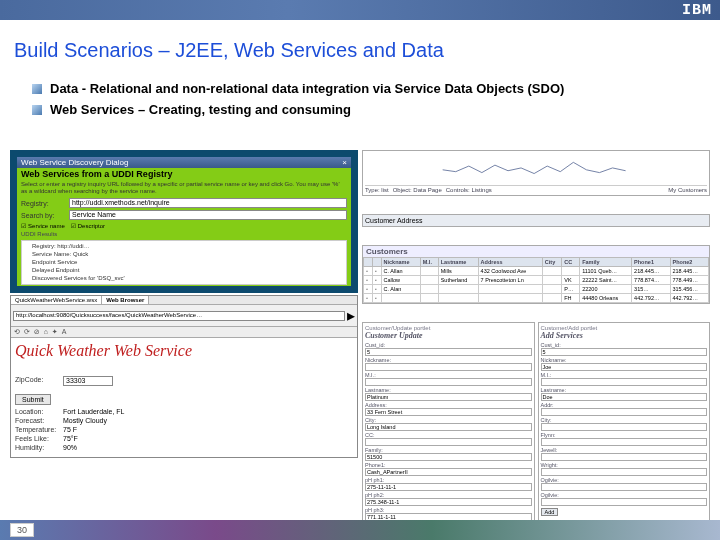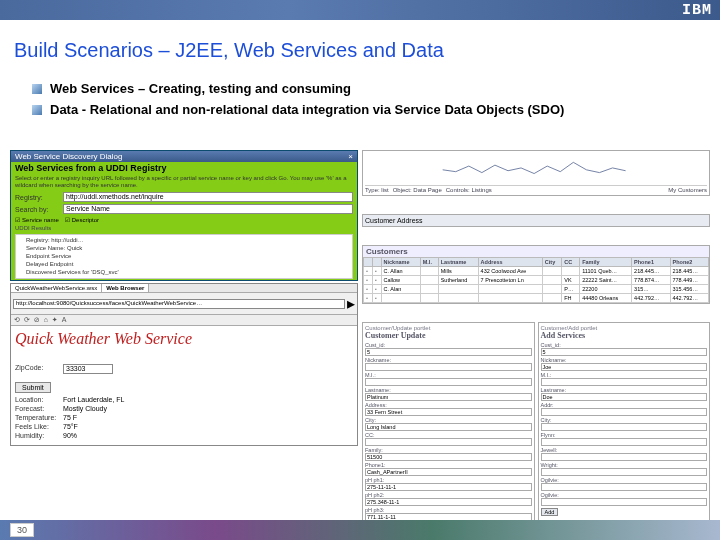--- a/index.html
+++ b/index.html
@@ -7,21 +7,21 @@
 .header-bar{height:20px;background:linear-gradient(90deg,#4a6a9e 0%,#5a7bb0 40%,#3d5a8c 100%);display:flex;justify-content:flex-end;align-items:center;padding-right:8px}
 .ibm-logo{color:#fff;font-size:15px;font-weight:bold;letter-spacing:1px;font-family:'Courier New',monospace}
 .title{font-size:20px;color:#1d4ed8;padding:19px 14px;font-weight:normal}
 .indent{padding-left:32px;padding-right:14px}
 .bullet-line{display:flex;align-items:flex-start;margin-bottom:6px}
 .bullet-sq{width:10px;height:10px;background:linear-gradient(135deg,#b8d4f0,#4a7ab0);margin-top:3px;margin-right:8px;flex-shrink:0}
 .bullet-text{font-size:13px;font-weight:bold;color:#000}
 .screens{position:absolute;top:150px;left:10px;right:10px;bottom:30px;display:flex;gap:4px}
 .left-col{flex:1;display:flex;flex-direction:column;gap:2px}
 .right-col{flex:1;display:flex;flex-direction:column;gap:18px}
-.panel{border:1px solid #0c4a6e;background:#eef2f6;font-size:7px;overflow:hidden}
+.panel{border:7px solid #0c4a6e;background:#eef2f6;font-size:7px;overflow:hidden}
 .panel-title{background:linear-gradient(#5a7bb0,#3a5a8a);color:#fff;padding:1px 4px;font-size:8px;display:flex;align-items:center;justify-content:space-between}
 .uddi-body{padding:1px 4px;background:#84cc16}
 .uddi-head{font-weight:bold;font-size:9px;margin-bottom:2px}
 .uddi-text{font-size:6px;color:#333;line-height:1.2;margin-bottom:3px}
 .uddi-row{display:flex;align-items:center;margin-bottom:2px;font-size:7px}
 .uddi-label{width:48px;color:#333}
 .uddi-input{flex:1;border:1px solid #888;background:#fff;height:10px;padding:0 2px;font-size:7px}
 .uddi-chk{display:flex;gap:6px;font-size:6px;margin:2px 0}
 .uddi-tree{background:#fff;border:1px solid #ccc;margin-top:3px;padding:2px;font-size:6px;line-height:1.3}
 .tree-item{padding-left:8px;color:#333}
@@ -40,46 +40,46 @@
 .chart-svg{width:100%;height:28px}
 .chart-tabs{display:flex;gap:4px;font-size:6px;color:#445;border-top:1px solid #ccc;padding-top:1px}
 .addr-bar{background:#e8ecf2;border:1px solid #aaa;padding:2px;font-size:7px;display:flex;align-items:center;gap:4px}
 .table-panel{background:#fff;border:1px solid #aaa;font-size:6px}
 .tbl-head{font-weight:bold;color:#556;padding:1px 3px;font-size:8px;background:#eef}
 .tbl{width:100%;border-collapse:collapse;font-size:5.5px}
 .tbl th{background:#dde4ee;border:1px solid #bbb;padding:1px 2px;text-align:left;color:#445}
 .tbl td{border:1px solid #ccc;padding:1px 2px}
 .forms-row{display:flex;gap:3px}
 .form-panel{flex:1;background:#fff;border:1px solid #aaa;padding:2px;font-size:6px}
-.form-title{font-weight:bold;color:#556;font-size:8px;margin-bottom:2px;font-family:'Times New Roman',serif}
+.form-title{font-weight:bold;font-style:italic;color:#556;font-size:8px;margin-bottom:2px;font-family:'Times New Roman',serif}
 .form-field{display:flex;flex-direction:column;margin-bottom:1px}
 .form-field label{font-size:5.5px;color:#556}
 .form-field .fi{border:1px solid #aaa;background:#fff;height:8px;font-size:5.5px;padding:0 1px}
 .btn-row{display:flex;gap:2px;margin-top:2px}
 .mini-btn{border:1px solid #888;background:#e4e8ee;padding:0 3px;font-size:5.5px}
 .footer{position:absolute;bottom:0;left:0;right:0;height:20px;background:linear-gradient(90deg,#5a7bb0 0%,#7a4a8a 30%,#4a7a6a 60%,#a8b8d0 100%);display:flex;align-items:center}
 .page-num{position:absolute;bottom:3px;left:10px;background:#fff;padding:1px 6px;font-size:9px;color:#555;border:1px solid #ccc}
 </style>
 </head>
 <body>
 
 <div class="header-bar">
   <span class="ibm-logo">IBM</span>
 </div>
 
 <h1 class="title">Build Scenarios – J2EE, Web Services and Data</h1>
 
 <div class="indent">
   <div class="bullet-line">
     <div class="bullet-sq"></div>
-    <div class="bullet-text">Web Services – Creating, testing and consuming</div>
+    <div class="bullet-text">Data - Relational and non-relational data integration via Service Data Objects (SDO)</div>
   </div>
   <div class="bullet-line">
     <div class="bullet-sq"></div>
-    <div class="bullet-text">Data - Relational and non-relational data integration via Service Data Objects (SDO)</div>
+    <div class="bullet-text">Web Services – Creating, testing and consuming</div>
   </div>
 </div>
 
 <div class="screens">
   <div class="left-col">
     <div class="panel">
       <div class="panel-title">
         <span>Web Service Discovery Dialog</span>
         <span>×</span>
       </div>

